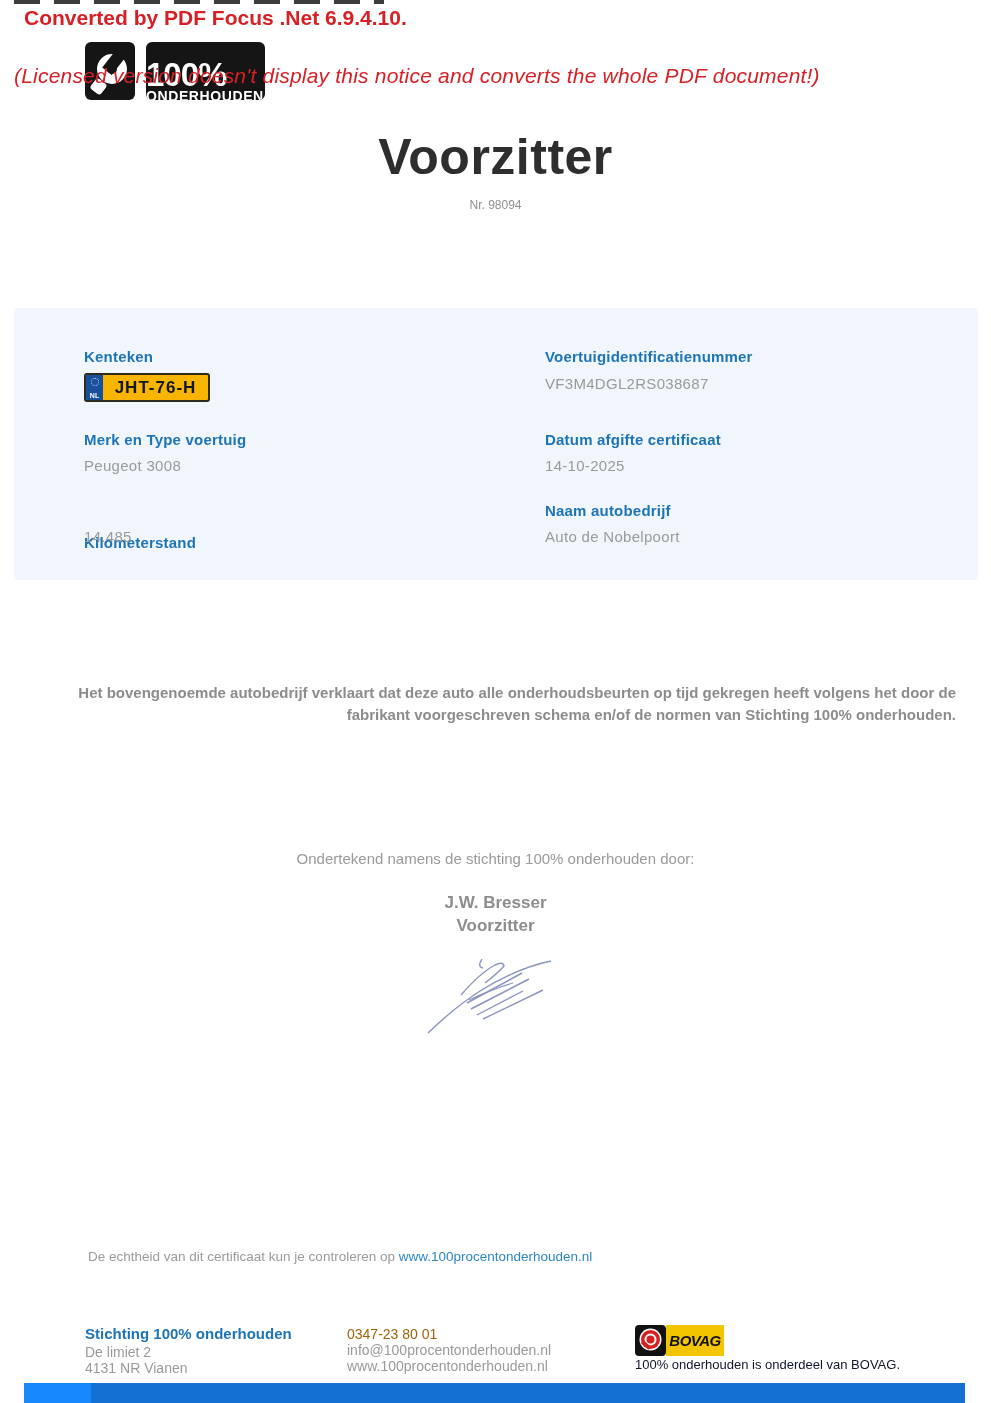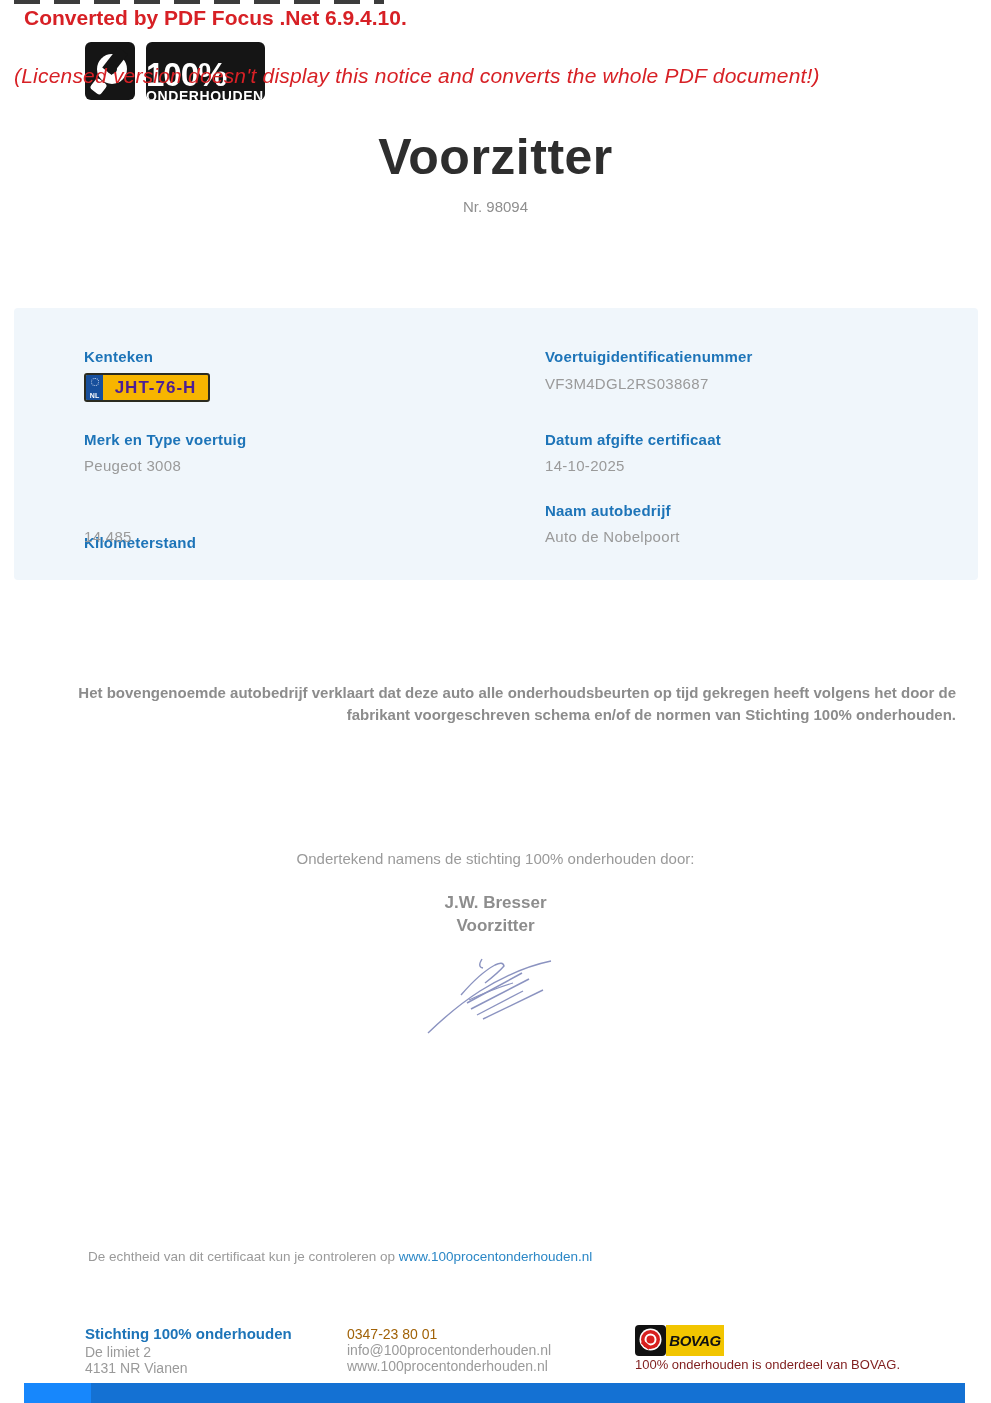--- a/index.html
+++ b/index.html
@@ -25,33 +25,33 @@
   
   .logo { left:85px; top:42px; display:flex; gap:4px; z-index:2; }
   .logo-tile { background:#151515; border-radius:6px; }
   .logo-tile.icon { width:50px; height:58px; position:relative; overflow:hidden; }
   .logo-tile.textbox { width:119px; height:58px; color:#fff; text-align:left; padding-top:17px; overflow:hidden;margin-left:7px; }
   .logo-percent { font-size:33px; font-weight:bold; line-height:32px; letter-spacing:-1px; }
   .logo-sub { font-size:14px; font-weight:bold; letter-spacing:.6px; line-height:11px; }
 
   
   .title { left:0; top:128px; width:100%; text-align:center; font-size:50px; font-weight:bold; color:#2e2e2e; letter-spacing:.5px; }
-  .cert-nr { left:0; top:198px; width:100%; text-align:center; font-size:15px; color:#8f8f8f; }
+  .cert-nr { left:0; top:198px; width:100%; text-align:center; font-size:12px; color:#8f8f8f; }
 
   
   .info-panel { left:14px; top:308px; width:964px; height:272px; background:#f0f6fb; border-radius:4px; }
   .lbl { position:absolute; font-size:15px; font-weight:700; color:#1d74b8; letter-spacing:.2px; }
   .val { position:absolute; font-size:15px; color:#9a9a9a; letter-spacing:.3px; }
 
   
   .plate { left:84px; top:373px; width:126px; height:29px; background:#f7b500; border:2px solid #2b2b20; border-radius:3px; display:flex; overflow:hidden; }
   .plate-strip { width:17px; height:100%; background:#174f9c; position:relative; }
   .plate-strip .nl { position:absolute; bottom:1px; left:0; width:100%; text-align:center; font-size:7px; font-weight:bold; color:#fff; }
   .plate-strip .stars { position:absolute; top:3px; left:50%; transform:translateX(-50%); width:8px; height:8px; border-radius:50%; border:1px dotted #cdd8ef; }
-  .plate-num { flex:1; text-align:center; align-self:center; font-size:17px; font-weight:600; color:#4c1d95; letter-spacing:1px; }
+  .plate-num { flex:1; text-align:center; align-self:center; font-size:17px; font-weight:600; color:#0f172a; letter-spacing:1px; }
 
   
   .statement { left:56px; top:682px; width:900px; text-align:right; font-size:15px; font-weight:bold; color:#8c8c8c; line-height:22px; }
 
   
   .sign-intro { left:0; top:850px; width:100%; text-align:center; font-size:15px; color:#9a9a9a; }
   .sign-name  { left:0; top:893px; width:100%; text-align:center; font-size:17px; font-weight:bold; color:#8d8d8d; }
   .sign-role  { left:0; top:916px; width:100%; text-align:center; font-size:17px; font-weight:bold; color:#8d8d8d; }
   .signature  { left:425px; top:945px; }
 
@@ -63,21 +63,21 @@
   .f-org   { left:85px; top:1325px; font-size:15px; font-weight:bold; color:#1d74b8; }
   .f-addr1 { left:85px; top:1344px; font-size:14px; color:#9a9a9a; }
   .f-addr2 { left:85px; top:1360px; font-size:14px; color:#9a9a9a; }
   .f-phone { left:347px; top:1326px; font-size:14px; color:#a16207; }
   .f-email { left:347px; top:1342px; font-size:14px; color:#9a9a9a; }
   .f-web   { left:347px; top:1358px; font-size:14px; color:#9a9a9a; }
 
   .bovag { left:635px; top:1325px; display:flex; align-items:stretch; height:31px; }
   .bovag-iconbox { width:31px; height:31px; background:#111; border-radius:4px; position:relative; }
   .bovag-label { width:58px; height:31px; background:#f2c500; color:#111; font-size:15px; font-weight:bold; letter-spacing:-.5px; display:flex; align-items:center; justify-content:center; font-style:italic; }
-  .bovag-note { left:635px; top:1357px; font-size:13px; color:#7f1d1d; }
+  .bovag-note { left:635px; top:1357px; font-size:13px; color:#0f172a; }
 
   
   .bottom-bar { left:24px; top:1383px; width:941px; height:20px; background:#1471d3; display:flex; }
   .bottom-bar .seg-light { width:67px; height:100%; background:#1787fc; }
 </style>
 </head>
 <body>
 
 <div class="page">
 

